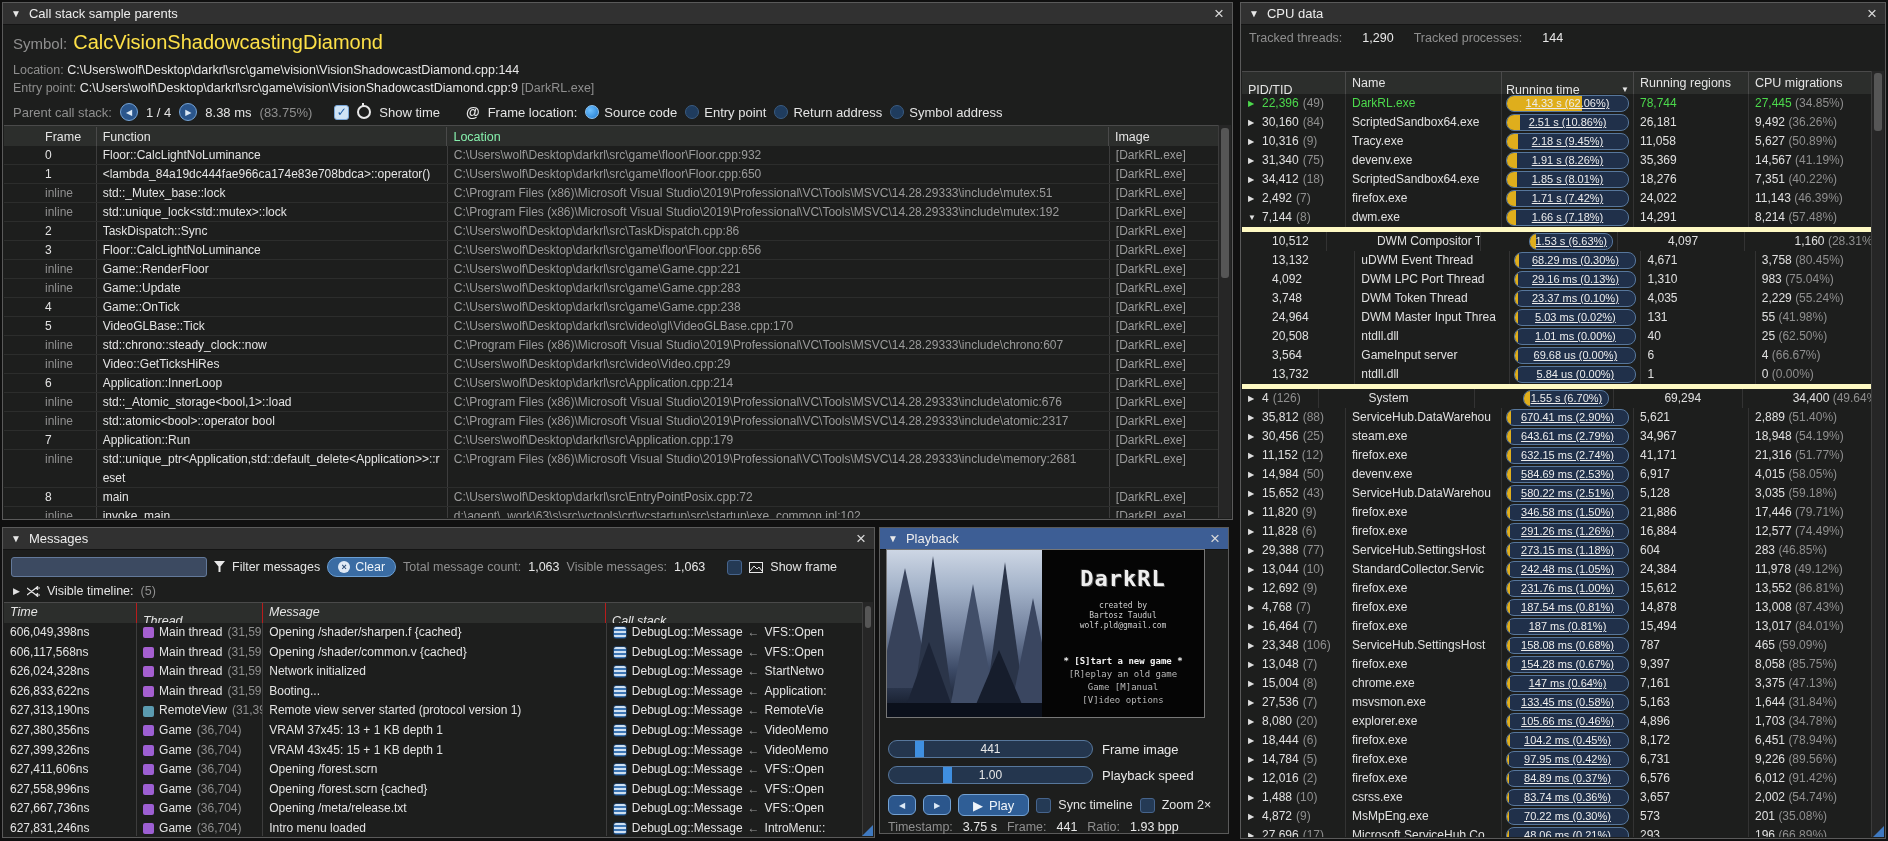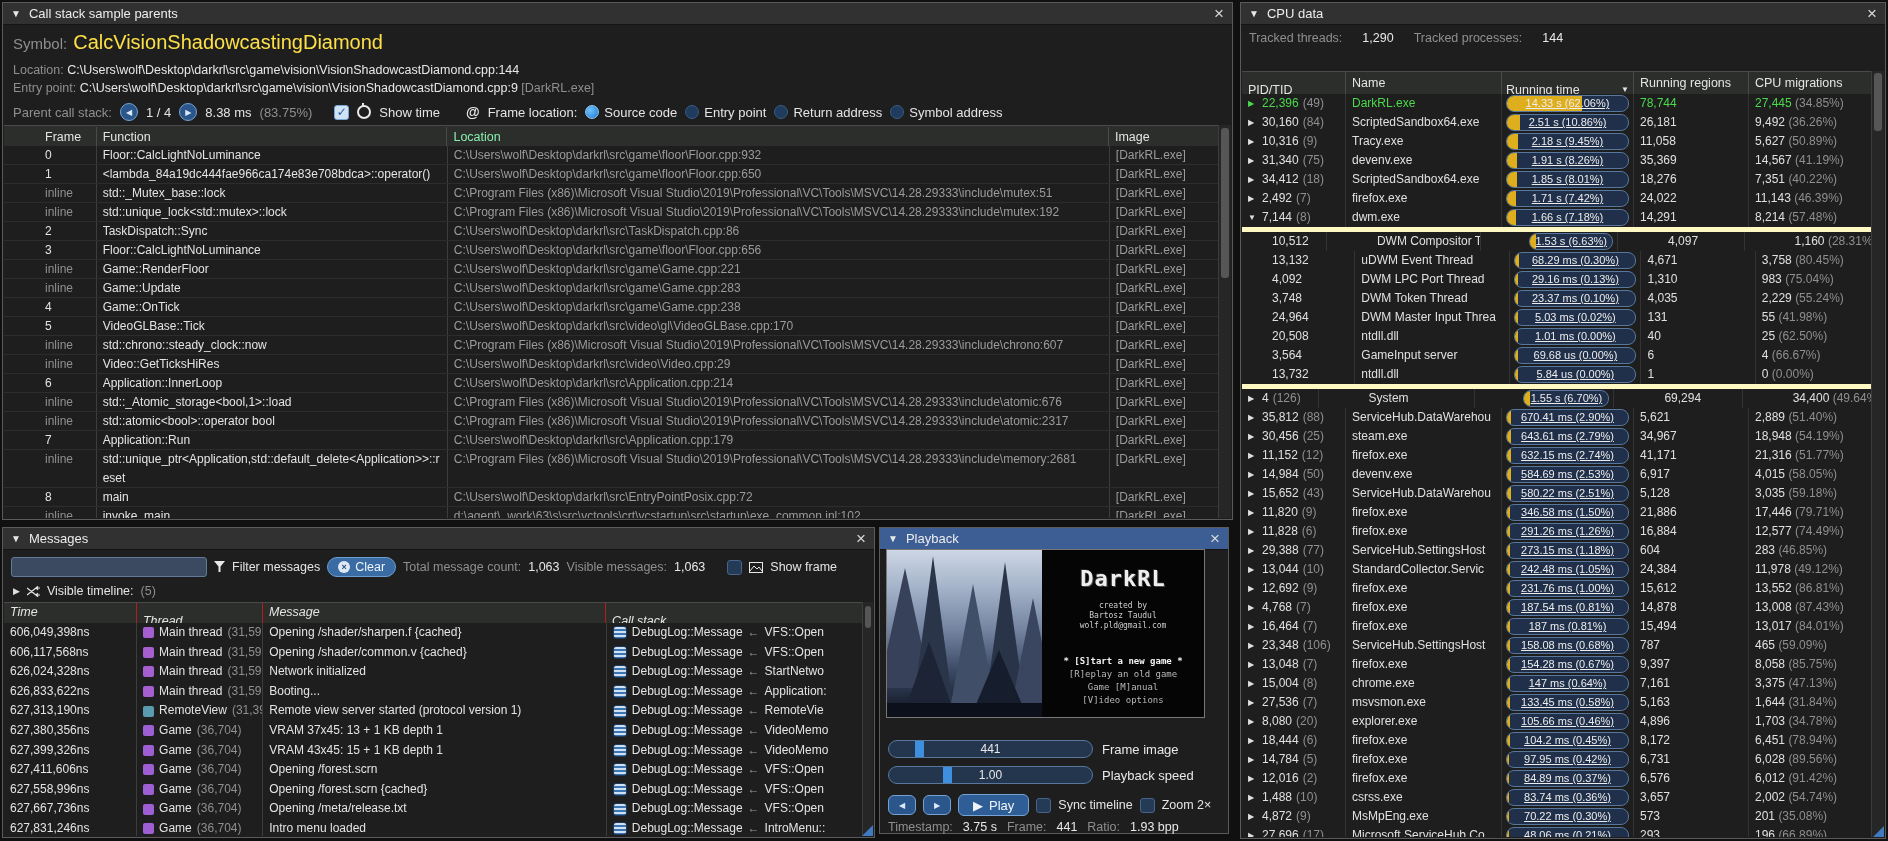--- a/index.html
+++ b/index.html
@@ -1338,21 +1338,21 @@
     </span>
     <span class="cell p-name">firefox.exe</span>
     <span class="cell p-time">
       <span class="pill">
         <span class="fill" style="width: 2%;"></span>
         <span class="ptext">97.95 ms (0.42%)</span>
       </span>
     </span>
     <span class="cell p-reg">6,731</span>
     <span class="cell p-mig">
-      <span>6,028</span>
+      <span>9,226</span>
       <span class="dim">(89.56%)</span>
     </span>
   </div>
 
   <div class="cpu-row">
     <span class="cell p-pid">
       <span class="tri">▶</span>
       <span>12,016</span>
       <span class="dim">(2)</span>
     </span>

